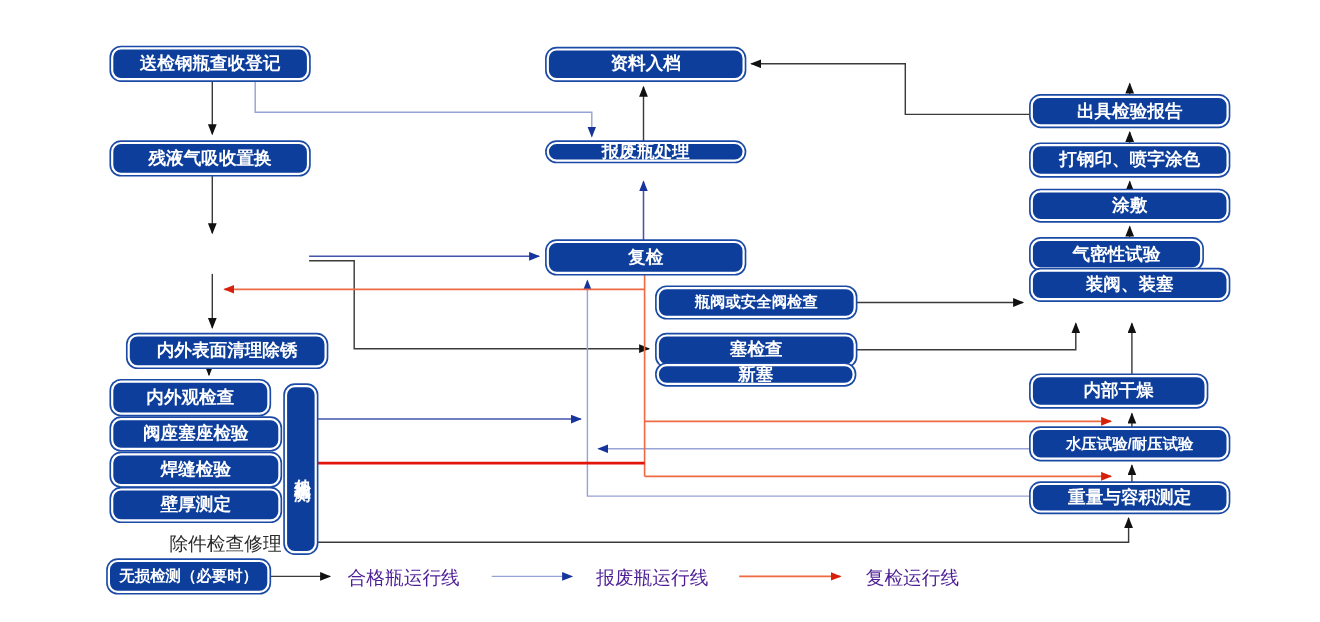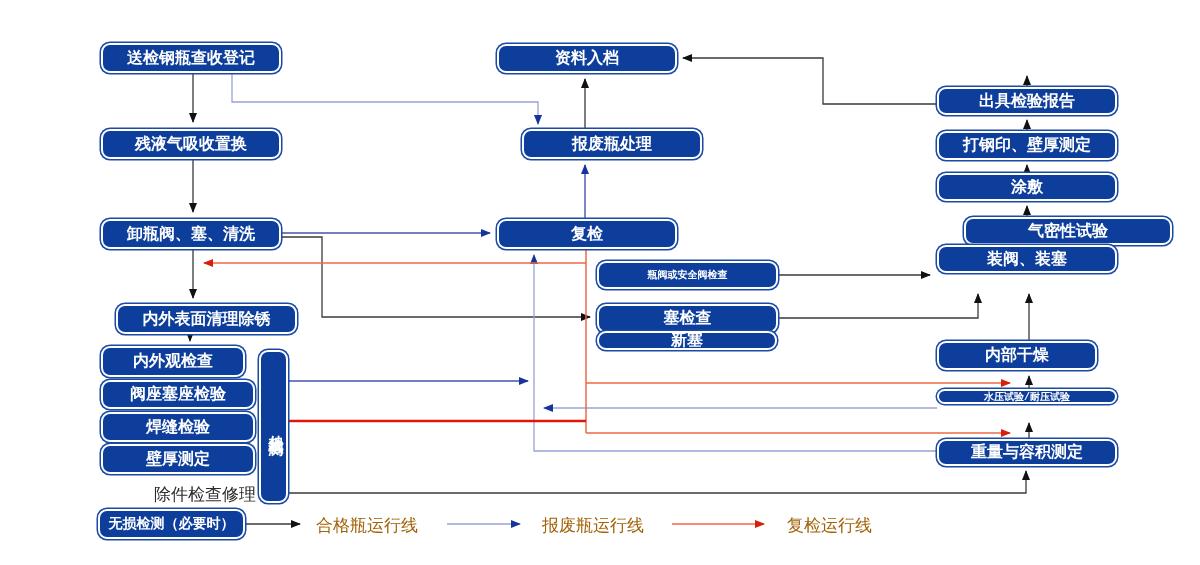--- a/index.html
+++ b/index.html
@@ -1,30 +1,30 @@
 <!DOCTYPE html>
 <html><head>
 <meta charset="utf-8">
 <style>
   html,body{margin:0;padding:0;background:#fff;}
   #stage{position:relative;width:1200px;height:565px;background:#ffffff;overflow:hidden;
-         font-family:Liberation Mono, monospace;}
+         font-family:Liberation Sans, sans-serif;}
   #wires{position:absolute;left:0;top:0;z-index:1;}
   .node{position:absolute;z-index:2;box-sizing:border-box;
         background:#0d3e9b;border:2px solid #ffffff;border-radius:9px;
         box-shadow:0 0 0 1.5px #1b4aa6;
         display:flex;align-items:center;justify-content:center;
         color:#ffffff;font-weight:bold;font-size:16px;letter-spacing:0px;
         white-space:nowrap;}
-  .node.small{font-size:10px;}
+  .node.small{font-size:14px;}
   .vertical{writing-mode:vertical-rl;text-orientation:upright;font-size:15px;
             letter-spacing:2px;padding:6px 0;}
   .plainText{position:absolute;z-index:2;color:#2b2b2b;font-size:17px;
              white-space:nowrap;padding-left:36px;}
-  .legendLabel{position:absolute;z-index:2;color:#a16207;font-size:17px;
+  .legendLabel{position:absolute;z-index:2;color:#4c1d95;font-size:17px;
                white-space:nowrap;}
 </style>
 </head>
 <body>
 
 <div id="stage">
 
   <svg id="wires" width="1200" height="565" viewBox="0 0 1200 565">
     <defs>
       <marker id="mB" markerWidth="11" markerHeight="9" refX="9" refY="4" orient="auto" markerUnits="userSpaceOnUse">
@@ -79,43 +79,42 @@
       <path d="M586,263 H204" marker-end="url(#mR)"></path>
       <path d="M586,383 H1010" marker-end="url(#mR)"></path>
       <path d="M586,433 H1010" marker-end="url(#mR)"></path>
       <path d="M672,524 H764" marker-end="url(#mR)"></path>
     </g>
     <path d="M288,421 H586" stroke="#e1150a" stroke-width="2.6" fill="none"></path>
   </svg>
 
   <div class="node" style="left:101px;top:43px;width:180px;height:30px">送检钢瓶查收登记</div>
   <div class="node" style="left:101px;top:129px;width:180px;height:30px">残液气吸收置换</div>
-  <div class="node" style="left:101px;top:219px;width:180px;height:30px">卸瓶阀、塞、清洗</div>
   <div class="node" style="left:116px;top:304px;width:181px;height:30px">内外表面清理除锈</div>
   <div class="node" style="left:101px;top:346px;width:144px;height:31px">内外观检查</div>
   <div class="node" style="left:101px;top:380px;width:154px;height:29px">阀座塞座检验</div>
   <div class="node" style="left:101px;top:412px;width:154px;height:30px">焊缝检验</div>
   <div class="node" style="left:101px;top:444px;width:154px;height:30px">壁厚测定</div>
   <div class="plainText" style="left:118px;top:483px">除件检查修理</div>
   <div class="node small" style="left:98px;top:509px;width:147px;height:30px;font-size:14px">无损检测（必要时）</div>
   <div class="node vertical" style="left:259px;top:350px;width:29px;height:153px">外观检测</div>
 
   <div class="node" style="left:497px;top:44px;width:180px;height:29px">资料入档</div>
-  <div class="node" style="left:522px;top:129px;width:180px;height:30px">报废瓶处理</div>
+  <div class="node" style="left:497px;top:129px;width:180px;height:18px">报废瓶处理</div>
   <div class="node" style="left:497px;top:219px;width:180px;height:30px">复检</div>
   <div class="node small" style="left:597px;top:261px;width:181px;height:28px">瓶阀或安全阀检查</div>
   <div class="node" style="left:597px;top:304px;width:181px;height:29px">塞检查</div>
   <div class="node" style="left:597px;top:331px;width:180px;height:19px">新塞</div>
 
   <div class="node" style="left:937px;top:87px;width:180px;height:28px">出具检验报告</div>
-  <div class="node" style="left:937px;top:131px;width:180px;height:29px">打钢印、壁厚测定</div>
+  <div class="node" style="left:937px;top:131px;width:180px;height:29px">打钢印、喷字涂色</div>
   <div class="node" style="left:937px;top:173px;width:180px;height:28px">涂敷</div>
-  <div class="node" style="left:964px;top:217px;width:208px;height:28px">气密性试验</div>
+  <div class="node" style="left:937px;top:217px;width:156px;height:28px">气密性试验</div>
   <div class="node" style="left:937px;top:245px;width:180px;height:28px">装阀、装塞</div>
   <div class="node" style="left:937px;top:341px;width:160px;height:29px">内部干燥</div>
-  <div class="node small" style="left:937px;top:389px;width:180px;height:15px">水压试验/耐压试验</div>
+  <div class="node small" style="left:937px;top:389px;width:180px;height:29px">水压试验/耐压试验</div>
   <div class="node" style="left:937px;top:439px;width:180px;height:27px">重量与容积测定</div>
 
   <div class="legendLabel" style="left:316px;top:514px">合格瓶运行线</div>
   <div class="legendLabel" style="left:542px;top:514px">报废瓶运行线</div>
   <div class="legendLabel" style="left:787px;top:514px">复检运行线</div>
 
 </div>
 
 </body></html>

